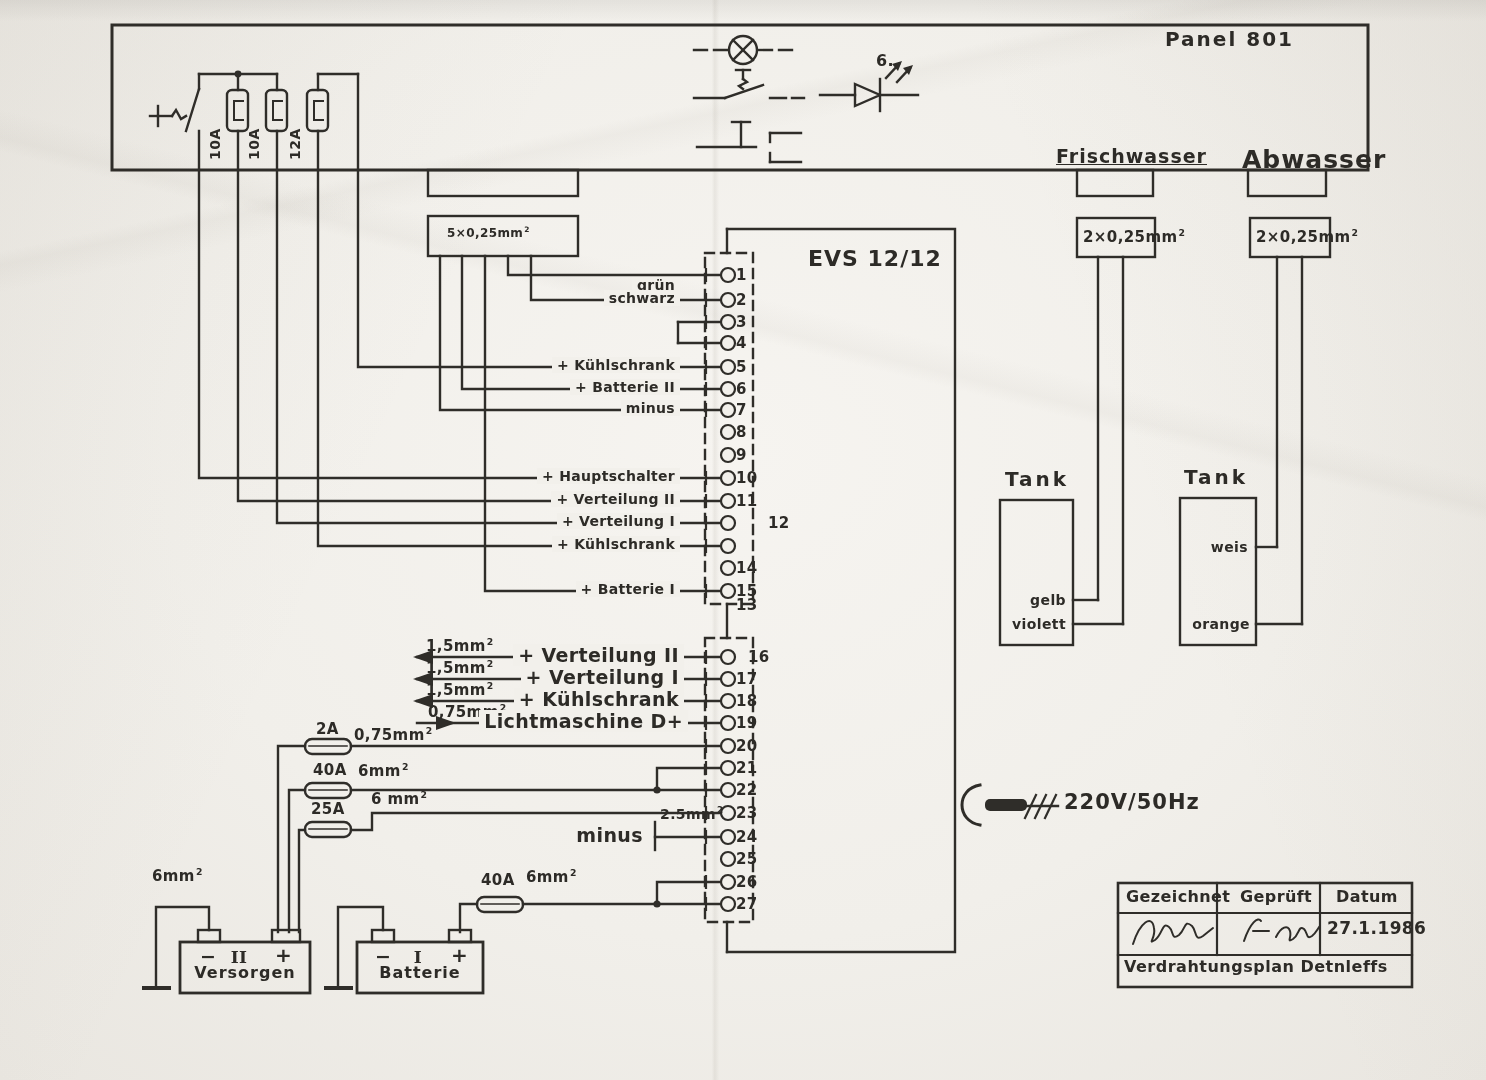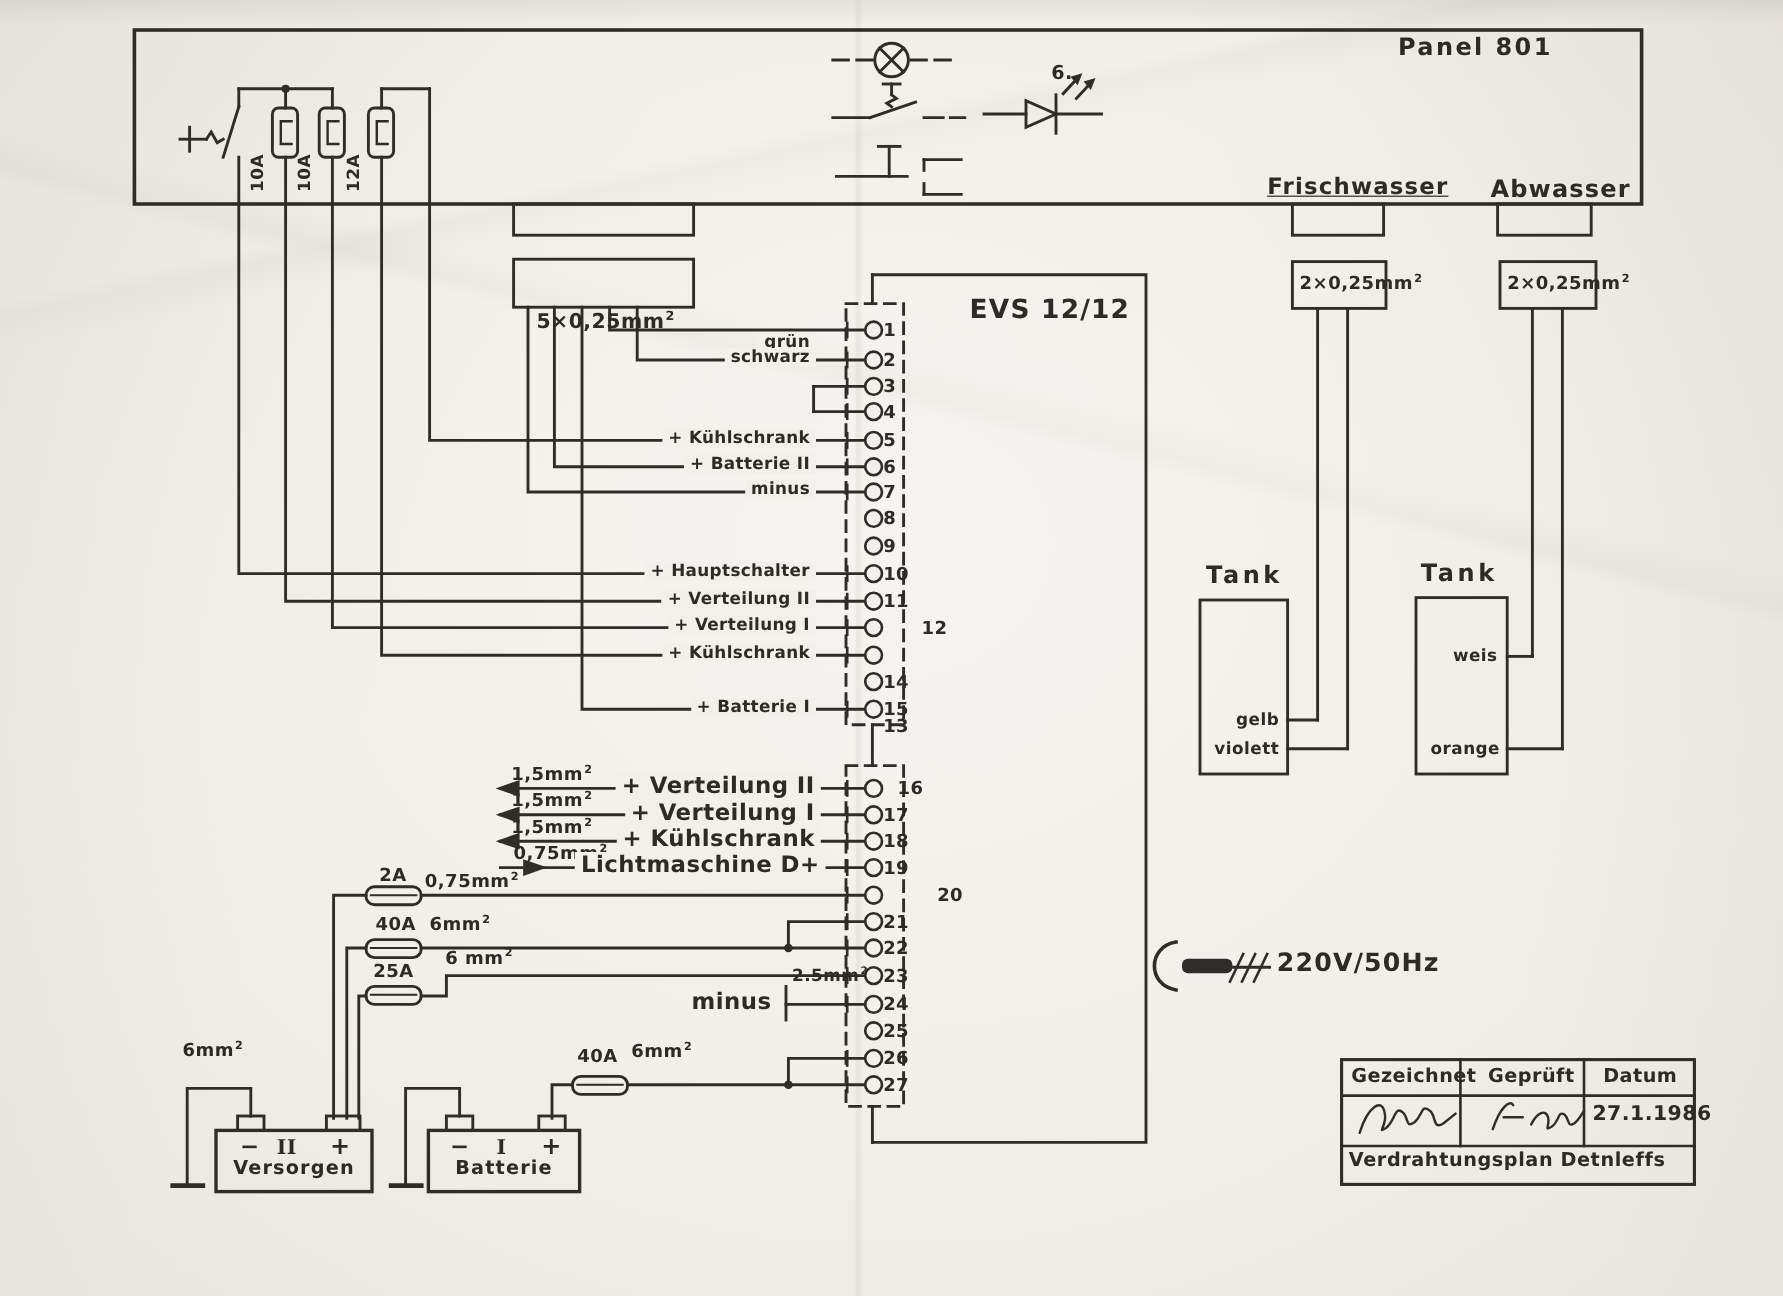--- a/index.html
+++ b/index.html
@@ -286,31 +286,31 @@
         <circle cx="728" cy="882" r="7"></circle>
         <line x1="706" y1="875" x2="706" y2="889"></line>
         <circle cx="728" cy="904" r="7"></circle>
         <line x1="706" y1="897" x2="706" y2="911"></line>
       </g>
   </svg>
 
   <div class="lbl" style="left:1165px;top:28px;font-size:20px;letter-spacing:2px;">Panel 801</div>
 
   <div class="lbl" style="left:1056px;top:146px;font-size:19px;letter-spacing:1px;text-decoration:underline;">Frischwasser</div>
-  <div class="lbl" style="left:1242px;top:146px;font-size:20px;letter-spacing:1px;">Abwasser</div>
+  <div class="lbl" style="left:1242px;top:146px;font-size:25px;letter-spacing:1px;">Abwasser</div>
 
   <div class="lbl" style="left:876px;top:52px;font-size:16px;">6.</div>
 
   <div class="vlabel" style="left:224px;top:142px;">10A</div>
   <div class="vlabel" style="left:263px;top:142px;">10A</div>
   <div class="vlabel" style="left:304px;top:142px;">12A</div>
 
   <div class="lbl" style="left:808px;top:246px;font-size:22px;letter-spacing:1px;">EVS 12/12</div>
 
-  <div class="lbl" style="left:447px;top:226px;font-size:17px;margin-top:32px;">
+  <div class="lbl" style="left:447px;top:226px;font-size:12px;">
     <span>5×0,25mm</span><span class="sup">2</span>
   </div>
   <div class="lbl" style="left:1083px;top:228px;font-size:15px;">
     <span>2×0,25mm</span><span class="sup">2</span>
   </div>
   <div class="lbl" style="left:1256px;top:228px;font-size:15px;">
     <span>2×0,25mm</span><span class="sup">2</span>
   </div>
 
   <div class="lbl" style="left:1005px;top:468px;font-size:20px;letter-spacing:3px;">Tank</div>
@@ -407,21 +407,21 @@
       <div class="pin-num" style="top: 582px;">15</div>
       <div class="pin-label" style="top: 581px; right: 806px;">+ Batterie I</div>
       <div class="pin-num" style="top: 648px; padding-left: 12px;">16</div>
       <div class="pin-label big" style="top: 644px; right: 802px;">+ Verteilung II</div>
       <div class="pin-num" style="top: 670px;">17</div>
       <div class="pin-label big" style="top: 666px; right: 802px;">+ Verteilung I</div>
       <div class="pin-num" style="top: 692px;">18</div>
       <div class="pin-label big" style="top: 688px; right: 802px;">+ Kühlschrank</div>
       <div class="pin-num" style="top: 714px;">19</div>
       <div class="pin-label big" style="top: 710px; right: 798px;">Lichtmaschine D+</div>
-      <div class="pin-num" style="top: 737px; margin-left: 45px;">20</div>
+      <div class="pin-num" style="top: 737px;">20</div>
       <div class="pin-num" style="top: 759px;">21</div>
       <div class="pin-num" style="top: 781px;">22</div>
       <div class="pin-num" style="top: 804px;">23</div>
       <div class="pin-num" style="top: 828px;">24</div>
       <div class="pin-label big" style="top: 824px; right: 838px;">minus</div>
       <div class="pin-num" style="top: 850px;">25</div>
       <div class="pin-num" style="top: 873px;">26</div>
       <div class="pin-num" style="top: 895px;">27</div>
     </div>
 

